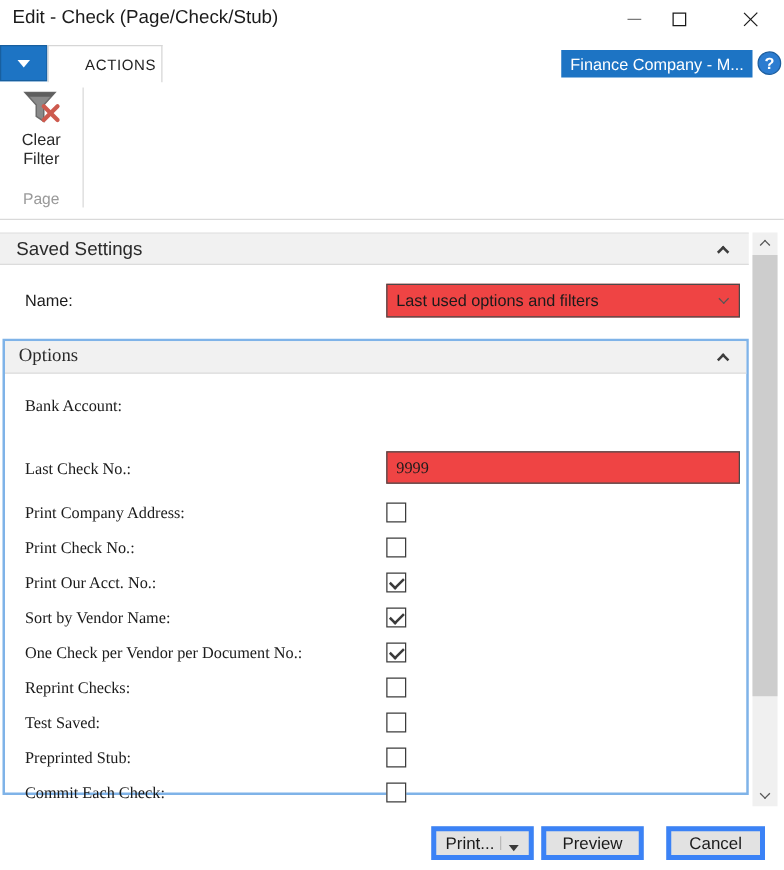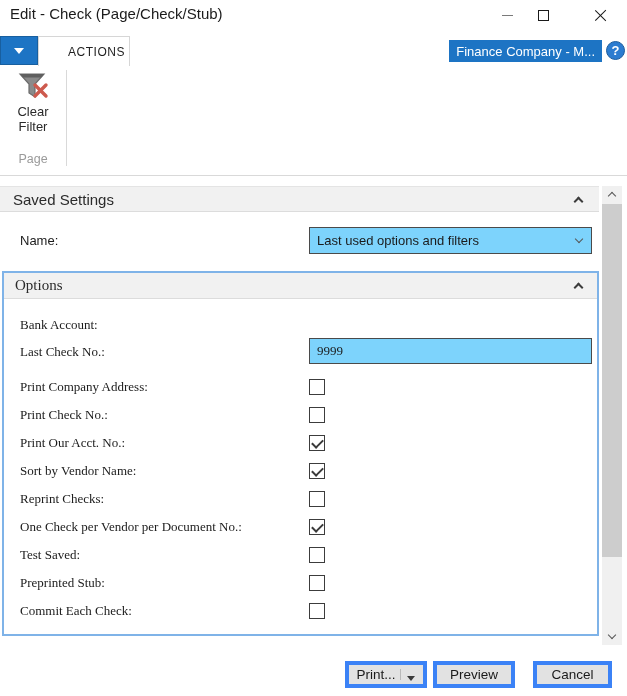--- a/index.html
+++ b/index.html
@@ -40,31 +40,31 @@
   
   .content { position:absolute; left:0; top:176px; width:627px; height:473px; background:#fff; }
 
   .section-header { position:absolute; left:0; width:599px; height:26px; background:#f1f1f1; border-top:1px solid #e4e4e4; border-bottom:1px solid #dcdcdc; display:flex; align-items:center; }
   .section-header .hd-text { font-size:15px; color:#2b2b2b; margin-left:13px; }
   .chev { display:inline-block; width:7px; height:7px; border-top:2px solid #3c3c3c; border-left:2px solid #3c3c3c; transform:rotate(45deg); }
   .hd-chev { position:absolute; right:17px; top:11px; }
 
   .saved-header { top:10px; }
   .name-label { position:absolute; left:20px; top:51px; height:27px; line-height:27px; font-size:13px; color:#1b1b1b; }
-  .dropdown, .textbox { position:absolute; background:#7dd3fc; border:1px solid #4a4a4a; font-size:13px; color:#1b1b1b; display:flex; align-items:center; padding:0 7px; }
+  .dropdown, .textbox { position:absolute; background:#ef4444; border:1px solid #4a4a4a; font-size:13px; color:#1b1b1b; display:flex; align-items:center; padding:0 7px; }
   .name-field { left:309px; top:51px; width:283px; height:27px; }
   .dd-chev { position:absolute; right:9px; top:50%; margin-top:-5px; width:6px; height:6px; border:0; border-right:1.5px solid #555; border-bottom:1.5px solid #555; transform:rotate(45deg); }
 
   
   .options-box { position:absolute; left:2px; top:95px; width:597px; height:365px; border:2px solid #7fb3e8; background:#fff;font-family:Liberation Serif, serif; }
   .options-header { position:relative; width:100%; height:26px; background:#f1f1f1; border-bottom:1px solid #dcdcdc; display:flex; align-items:center; }
   .options-header .hd-text { font-size:15px; color:#2b2b2b; margin-left:11px; }
   .options-header .hd-chev { right:15px; }
   .opt-body { position:relative; padding-top:12px; }
-  .field-row { position:relative; height:27px; margin-bottom:0; }
+  .field-row { position:relative; height:27px; margin-bottom:23px; }
   .field-row .f-label { position:absolute; left:16px; top:0; height:27px; line-height:27px; font-size:13px; color:#1b1b1b; }
   .f-field { left:305px; top:0; width:283px; height:27px; }
   .row-last { height:26px; margin-bottom:9px; }
   .row-last .f-field { height:26px; }
 
   .cb-row { position:relative; height:28px; }
   .cb-label { position:absolute; left:16px; top:0; height:28px; line-height:28px; font-size:13px; color:#1b1b1b; white-space:nowrap; }
   .checkbox { position:absolute; left:305px; top:6px; width:16px; height:16px; border:1px solid #3c3c3c; background:#fff; }
   .checkbox.checked::after { content:''; position:absolute; left:2px; top:3px; width:9px; height:5px; border-left:2px solid #3a3a3a; border-bottom:2px solid #3a3a3a; transform:rotate(-45deg); }
 
@@ -168,26 +168,26 @@
         </div>
         <div class="cb-row">
           <span class="cb-label">Print Our Acct. No.:</span>
           <span class="checkbox checked"></span>
         </div>
         <div class="cb-row">
           <span class="cb-label">Sort by Vendor Name:</span>
           <span class="checkbox checked"></span>
         </div>
         <div class="cb-row">
-          <span class="cb-label">Reprint Checks:</span>
-          <span class="checkbox"></span>
-        </div>
-        <div class="cb-row">
           <span class="cb-label">One Check per Vendor per Document No.:</span>
           <span class="checkbox checked"></span>
+        </div>
+        <div class="cb-row">
+          <span class="cb-label">Reprint Checks:</span>
+          <span class="checkbox"></span>
         </div>
         <div class="cb-row">
           <span class="cb-label">Test Saved:</span>
           <span class="checkbox"></span>
         </div>
         <div class="cb-row">
           <span class="cb-label">Preprinted Stub:</span>
           <span class="checkbox"></span>
         </div>
         <div class="cb-row">

